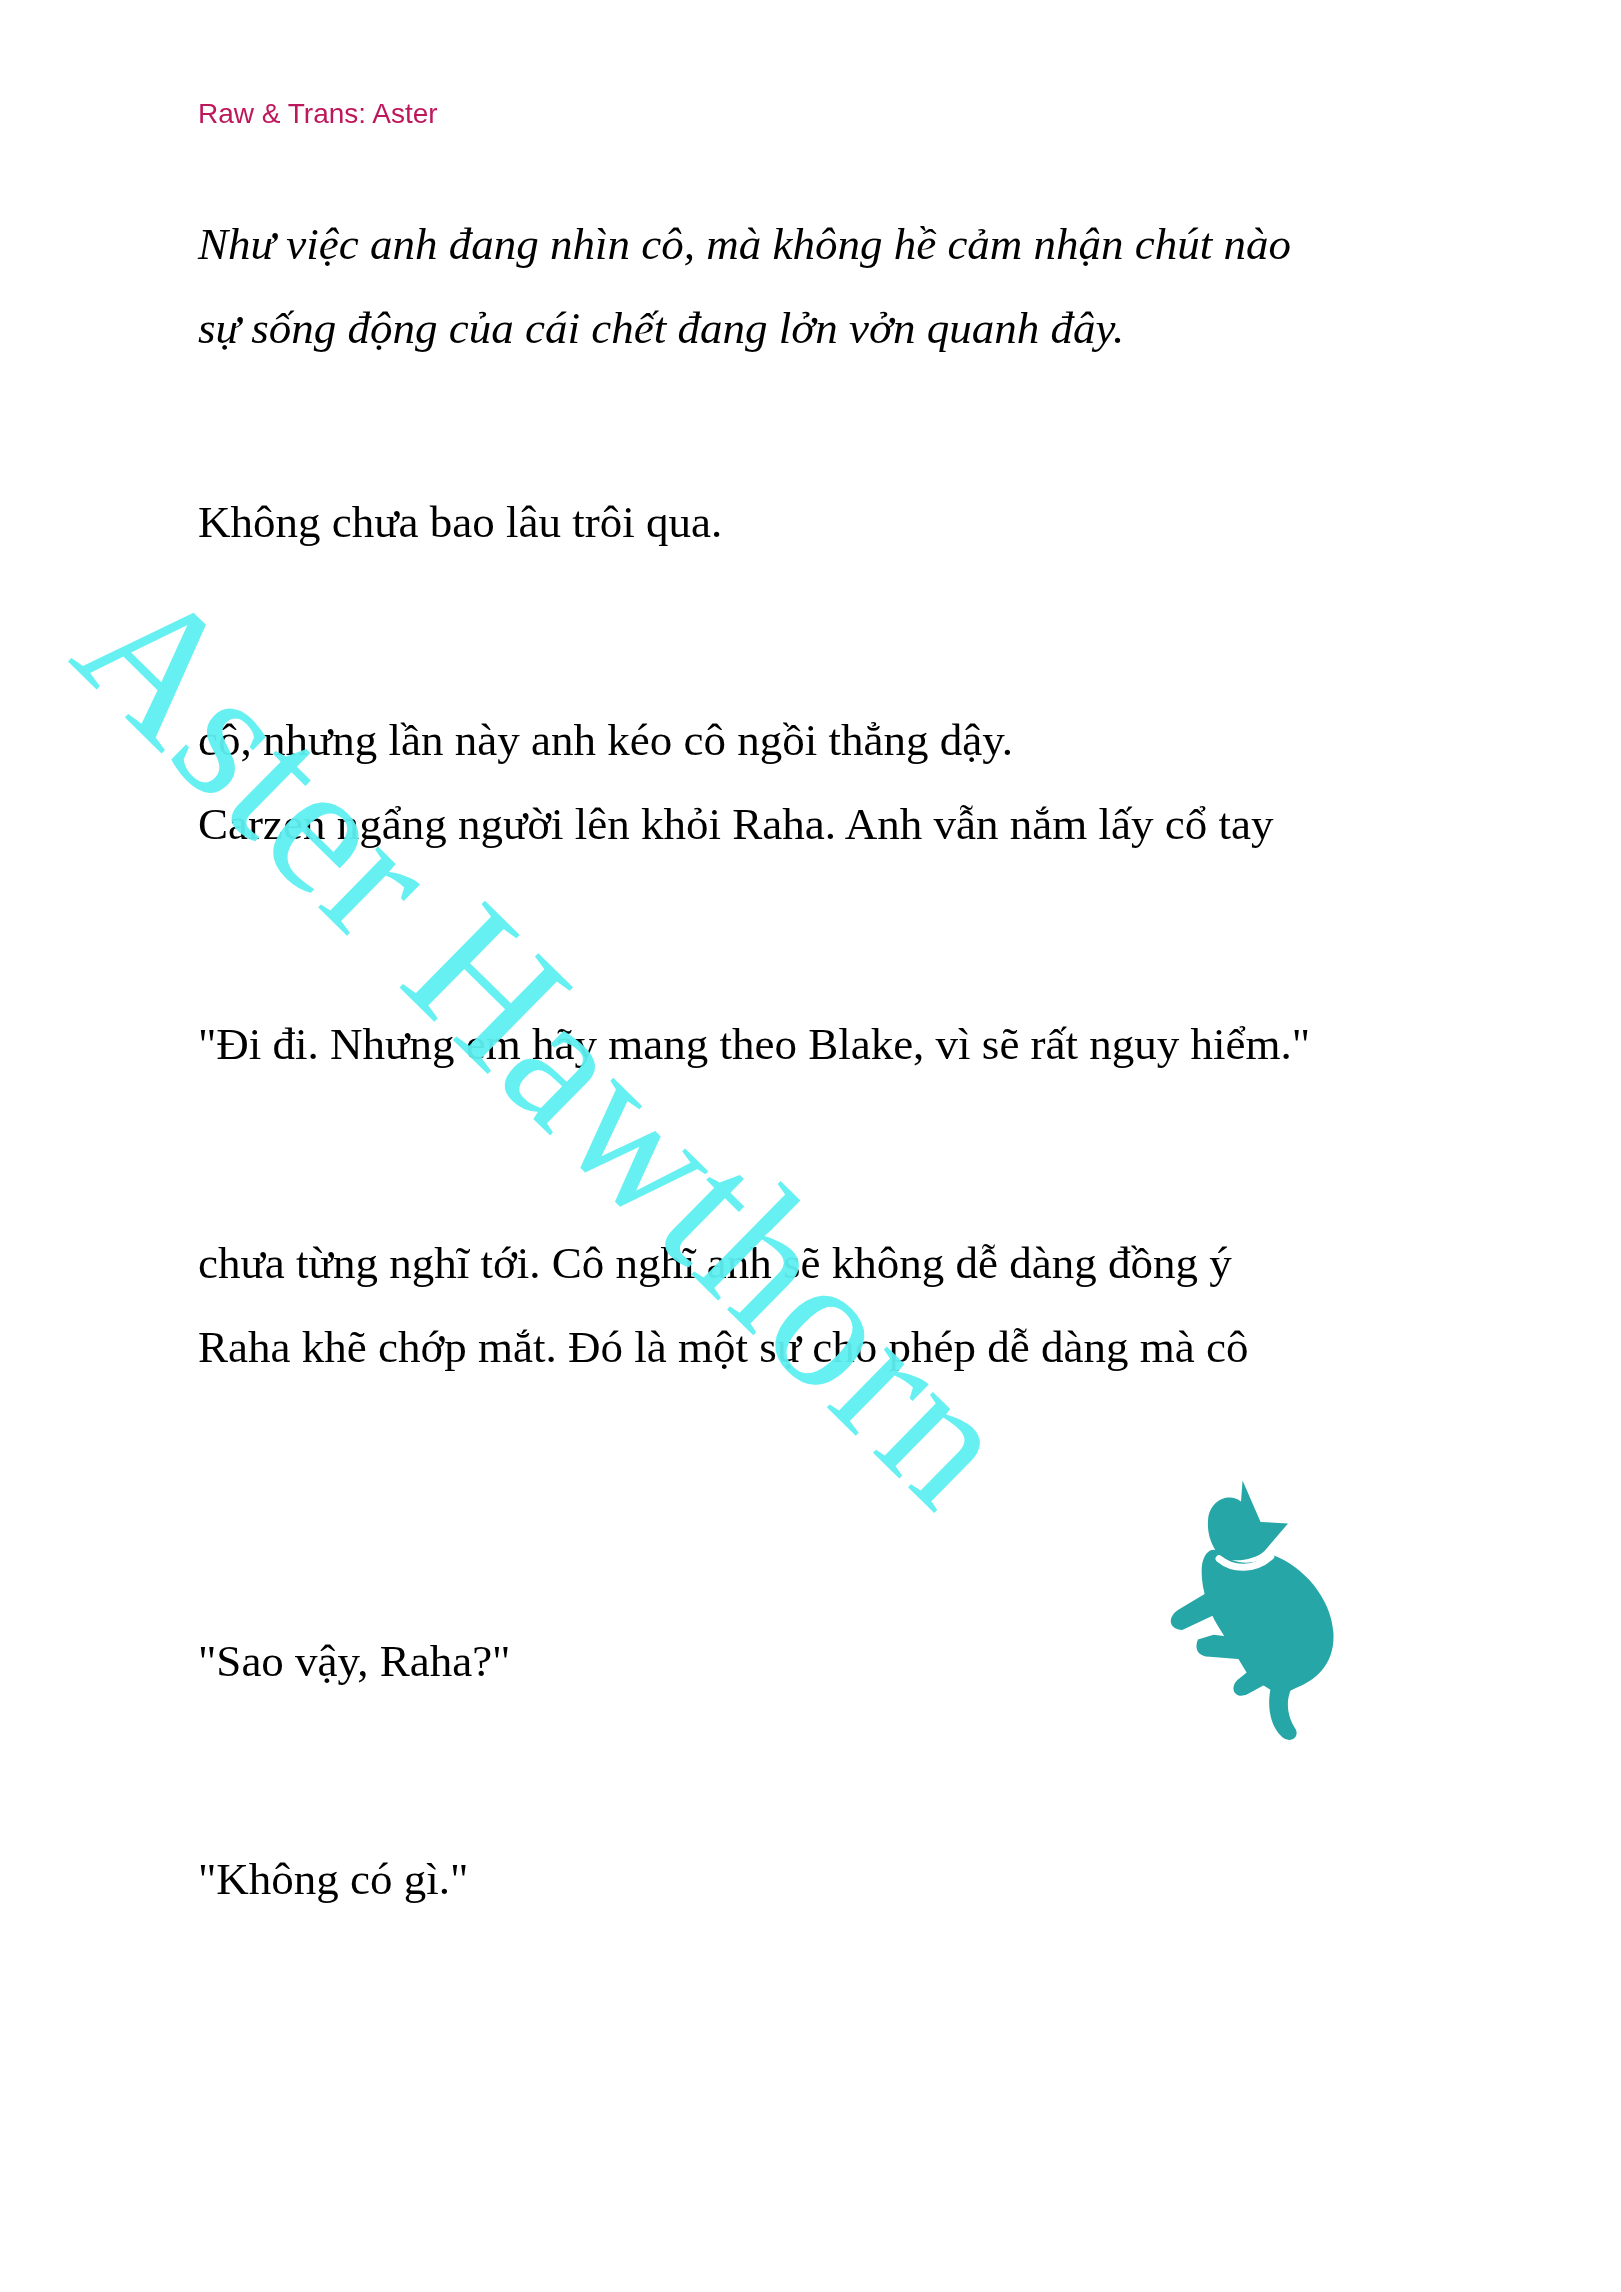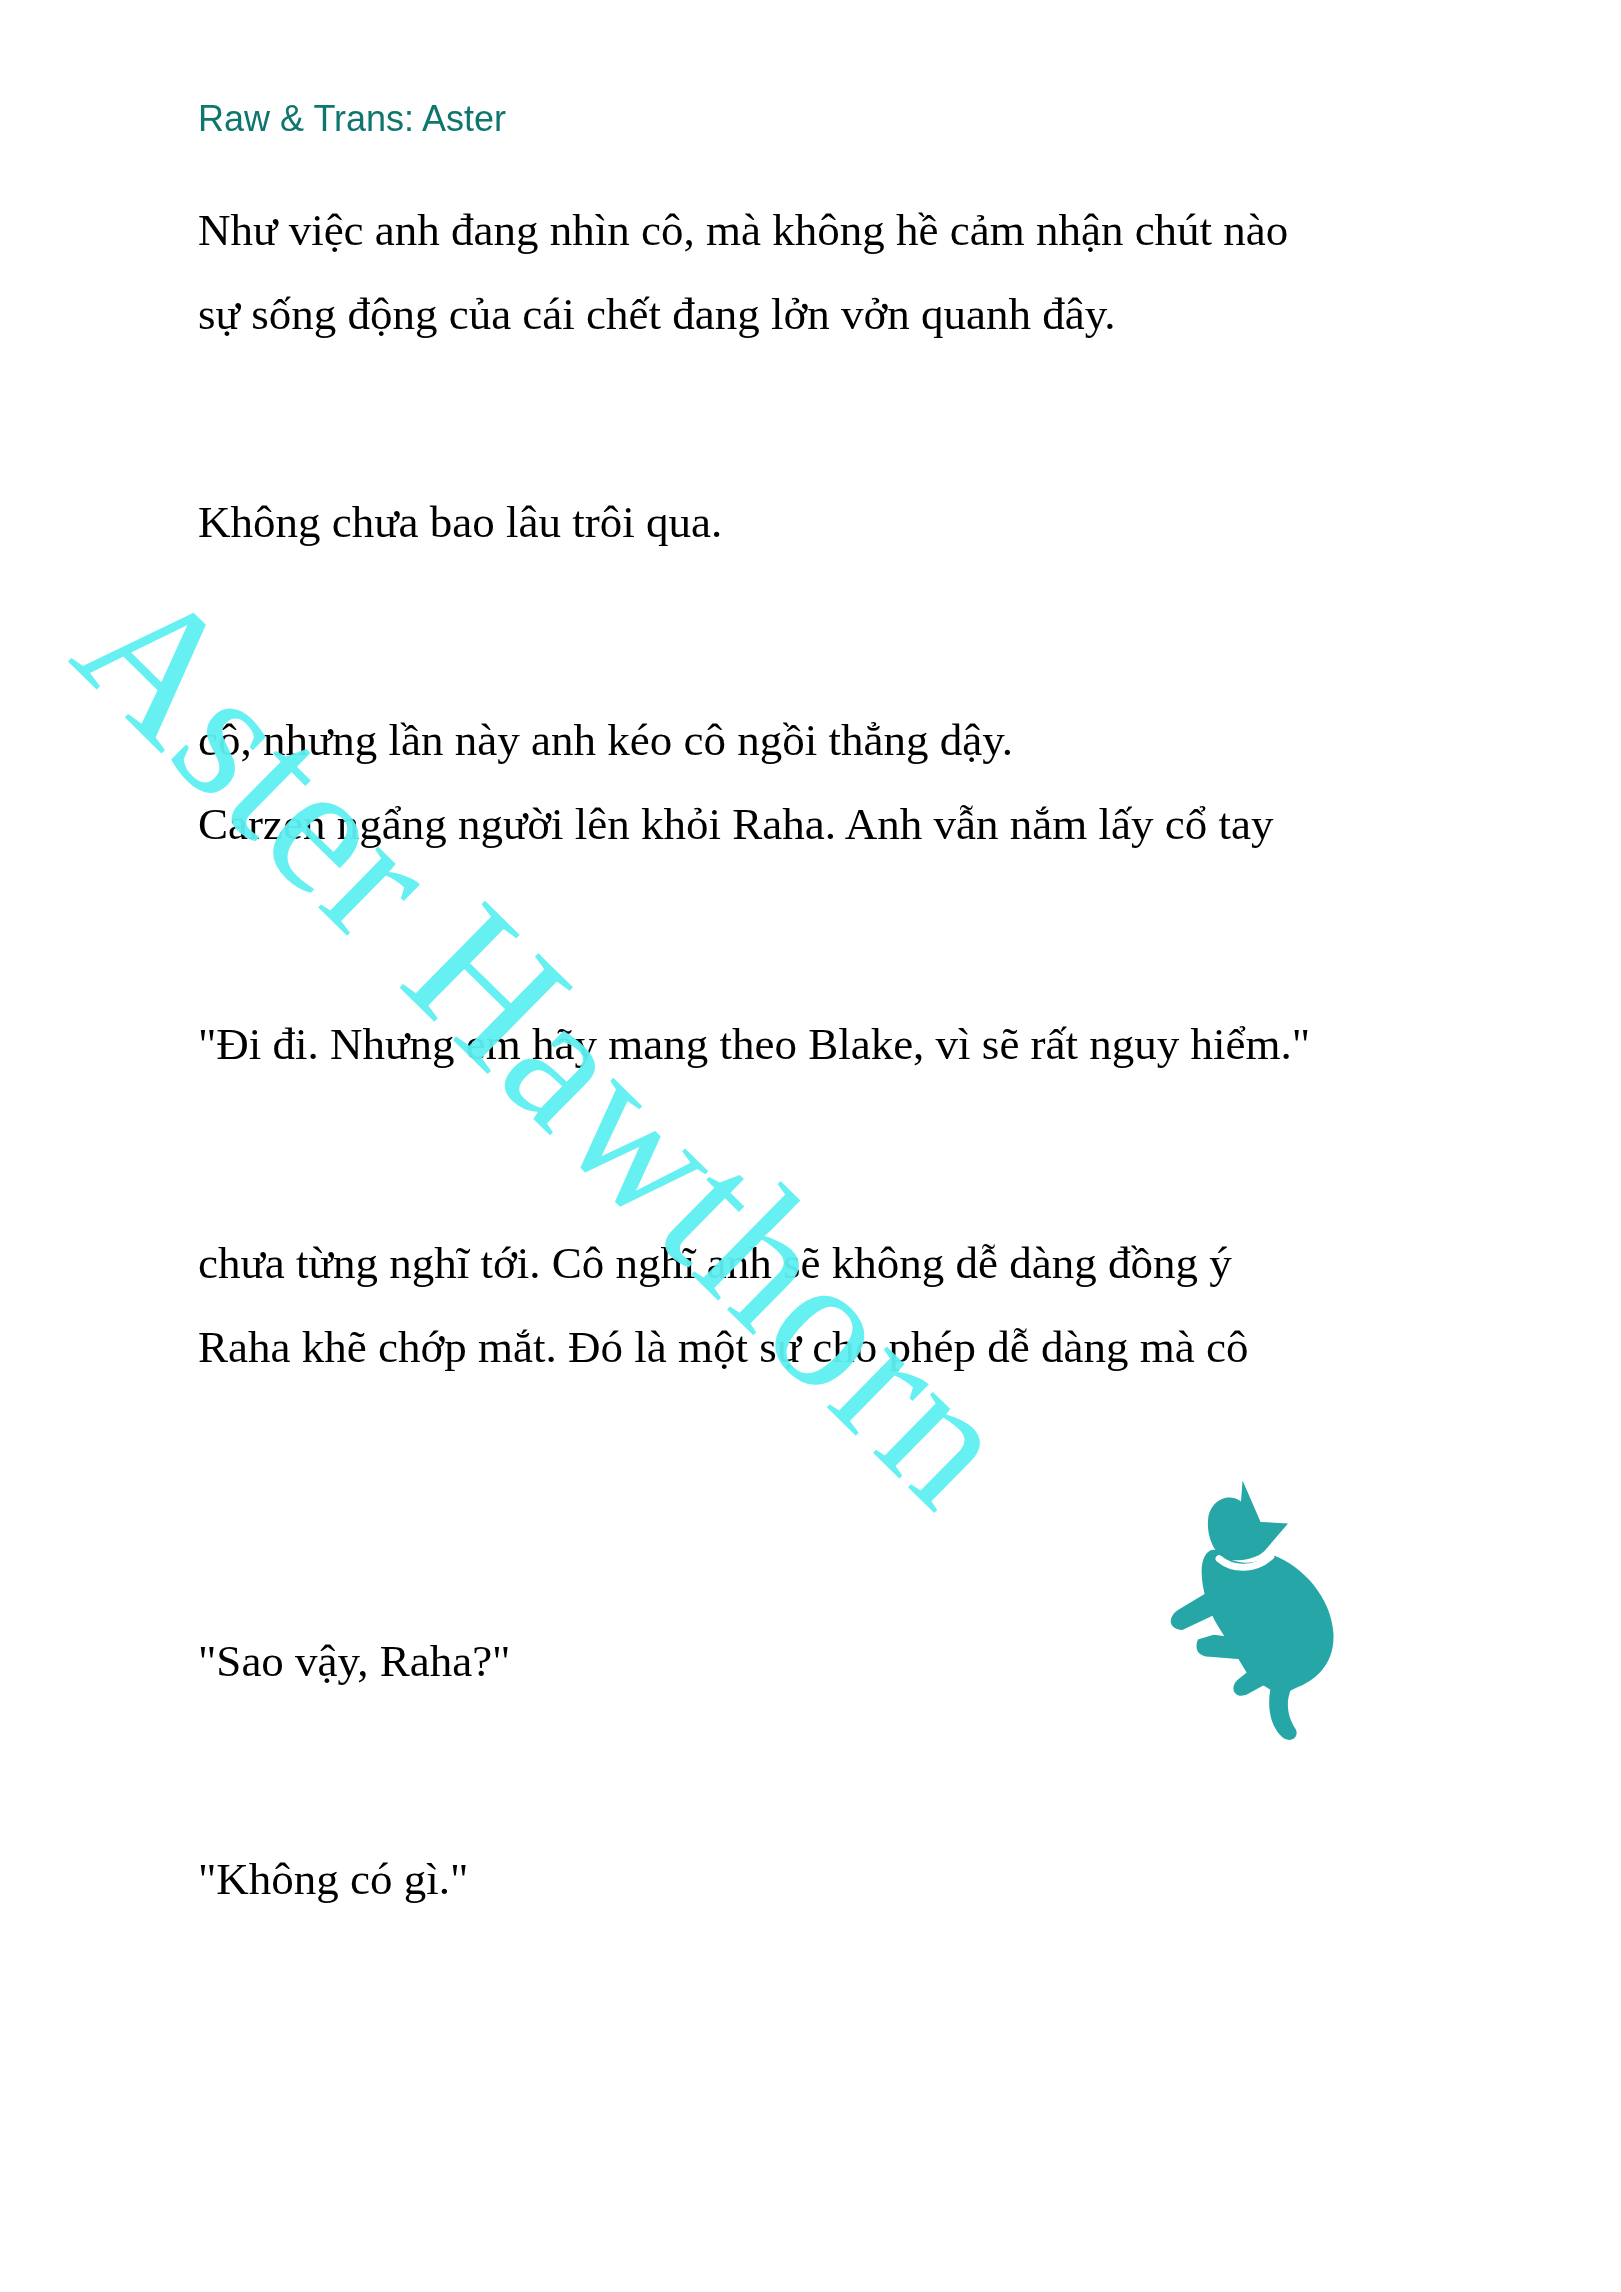--- a/index.html
+++ b/index.html
@@ -1,20 +1,20 @@
 <!DOCTYPE html>
 <html><head>
   <meta charset="utf-8">
   <style>
     html, body { margin: 0; padding: 0; background: #ffffff; }
     body { width: 1621px; height: 2293px; position: relative; overflow: hidden; }
     .page { position: absolute; inset: 0; background: #ffffff; }
     .header {
       position: absolute; left: 198px; top: 98px;
-      font-family: "Liberation Sans", sans-serif; font-size: 36px; color: #0f766e;
+      font-family: "Liberation Sans", sans-serif; font-size: 28px; color: #be185d;
     }
     .para {
       position: absolute; left: 198px; margin: 0;
       font-family: "Liberation Serif", serif; font-size: 45px; color: #000;
       line-height: 84px; white-space: nowrap;
     }
     .line { display: block; }
     .watermark {
       position: absolute; left: 176px; top: 549px;
       font-family: "Liberation Serif", serif; font-size: 186px;
@@ -26,21 +26,21 @@
     .watermark span { font-weight: 100; opacity: 0.95; }
     .cat { position: absolute; left: 1147px; top: 1446px; width: 235px; height: 343px; }
   </style>
 </head>
 <body>
 
 <div class="page">
 
   <div class="header">Raw &amp; Trans: Aster</div>
 
-  <p class="para" style="top:188px;">
+  <p class="para" style="top:202px;font-style:italic;">
     <span class="line">Như việc anh đang nhìn cô, mà không hề cảm nhận chút nào</span>
     <span class="line">sự sống động của cái chết đang lởn vởn quanh đây.</span>
   </p>
 
   <p class="para" style="top:480px;">
     <span class="line">Không chưa bao lâu trôi qua.</span>
   </p>
 
   <p class="para" style="top:698px;">
     <span class="line">cô, nhưng lần này anh kéo cô ngồi thẳng dậy.</span>

